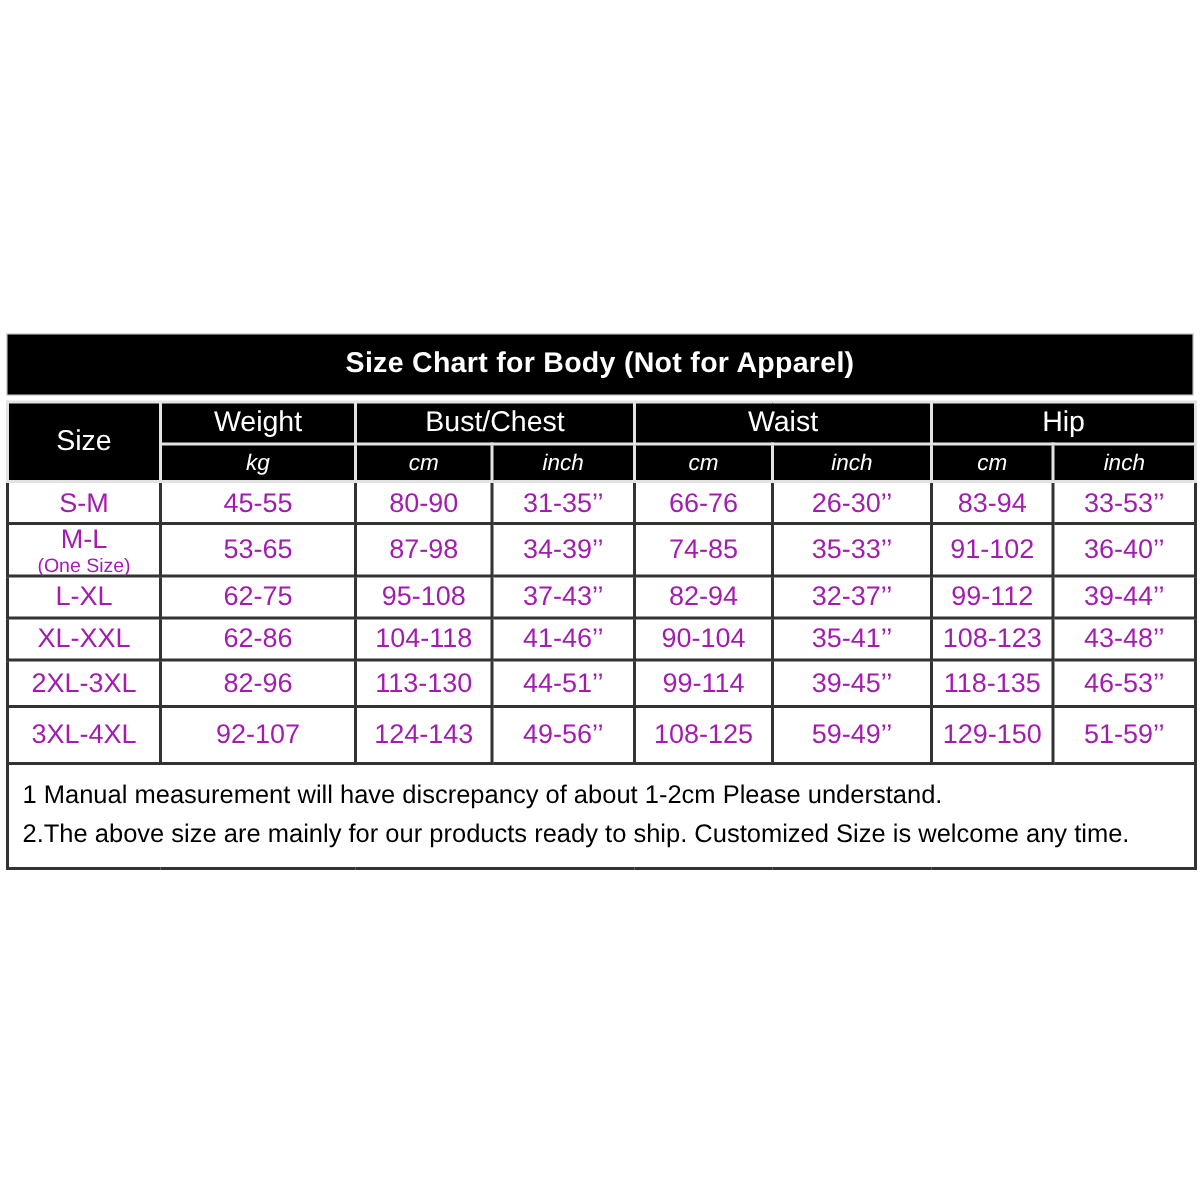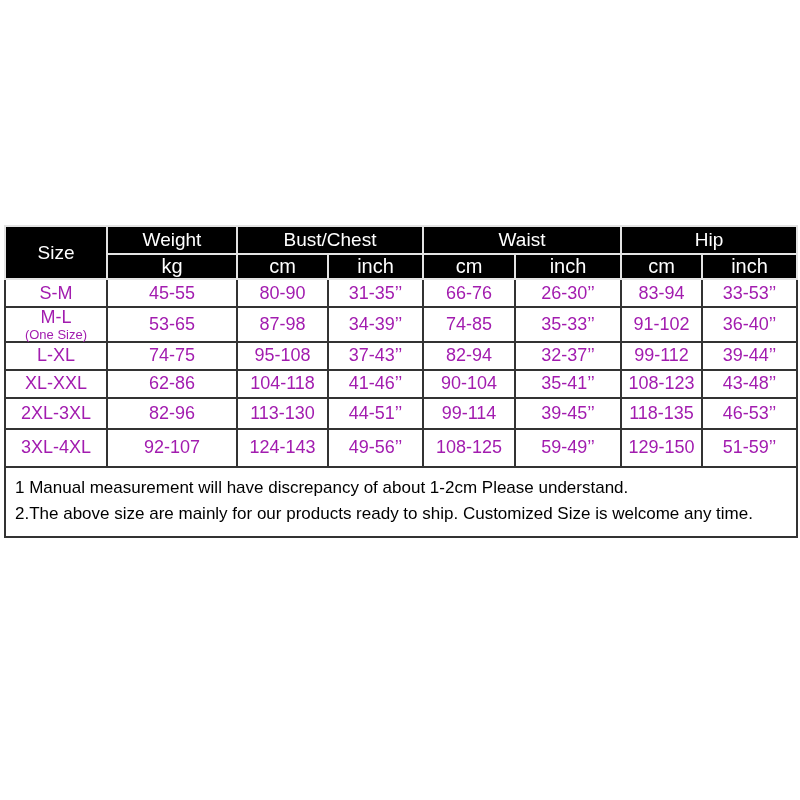--- a/index.html
+++ b/index.html
@@ -49,21 +49,21 @@
   .size-table thead th {
     background: #000000;
     color: #ffffff;
     font-weight: normal;
     border: 2px solid #e3e3e3;
     padding: 0;
     text-align: center;
     vertical-align: middle;
   }
   .hrow1 th { height: 26px; font-size: 19px; }
-  .hrow2 th { height: 23px; font-size: 20px; }
+  .hrow2 th { height: 23px; font-size: 15px; font-style: italic; }
   .hrow2 th { border-bottom: 2px solid #333333; }
   th.size-head { border-bottom: 2px solid #333333; font-size: 19px; }
   
   .size-table tbody td {
     background: #ffffff;
     color: #a21caf;
     border: 2px solid #333333;
     text-align: center;
     vertical-align: middle;
     font-size: 18px;
@@ -90,20 +90,23 @@
     color: #000000;
     white-space: nowrap;
   }
 </style>
 </head>
 <body>
 
 <div class="page">
   <div class="chart-wrap">
 
+    <div class="title-bar">
+      <span>Size Chart for Body (Not for Apparel)</span>
+    </div>
 
     <div class="gap"></div>
 
     <table class="size-table">
       <colgroup>
         <col style="width:102px">
           <col style="width:130px">
           <col style="width:91px">
           <col style="width:95px">
         <col style="width:92px">
@@ -152,21 +155,21 @@
             <td>34-39’’</td>
             <td>74-85</td>
             <td>35-33’’</td>
             <td>91-102</td>
             <td>36-40’’</td>
           </tr>
           <tr>
             <td class="size-cell">
               <div class="size-main">L-XL</div>
             </td>
-            <td>74-75</td>
+            <td>62-75</td>
             <td>95-108</td>
             <td>37-43’’</td>
             <td>82-94</td>
             <td>32-37’’</td>
             <td>99-112</td>
             <td>39-44’’</td>
           </tr>
           <tr>
             <td class="size-cell">
               <div class="size-main">XL-XXL</div>

